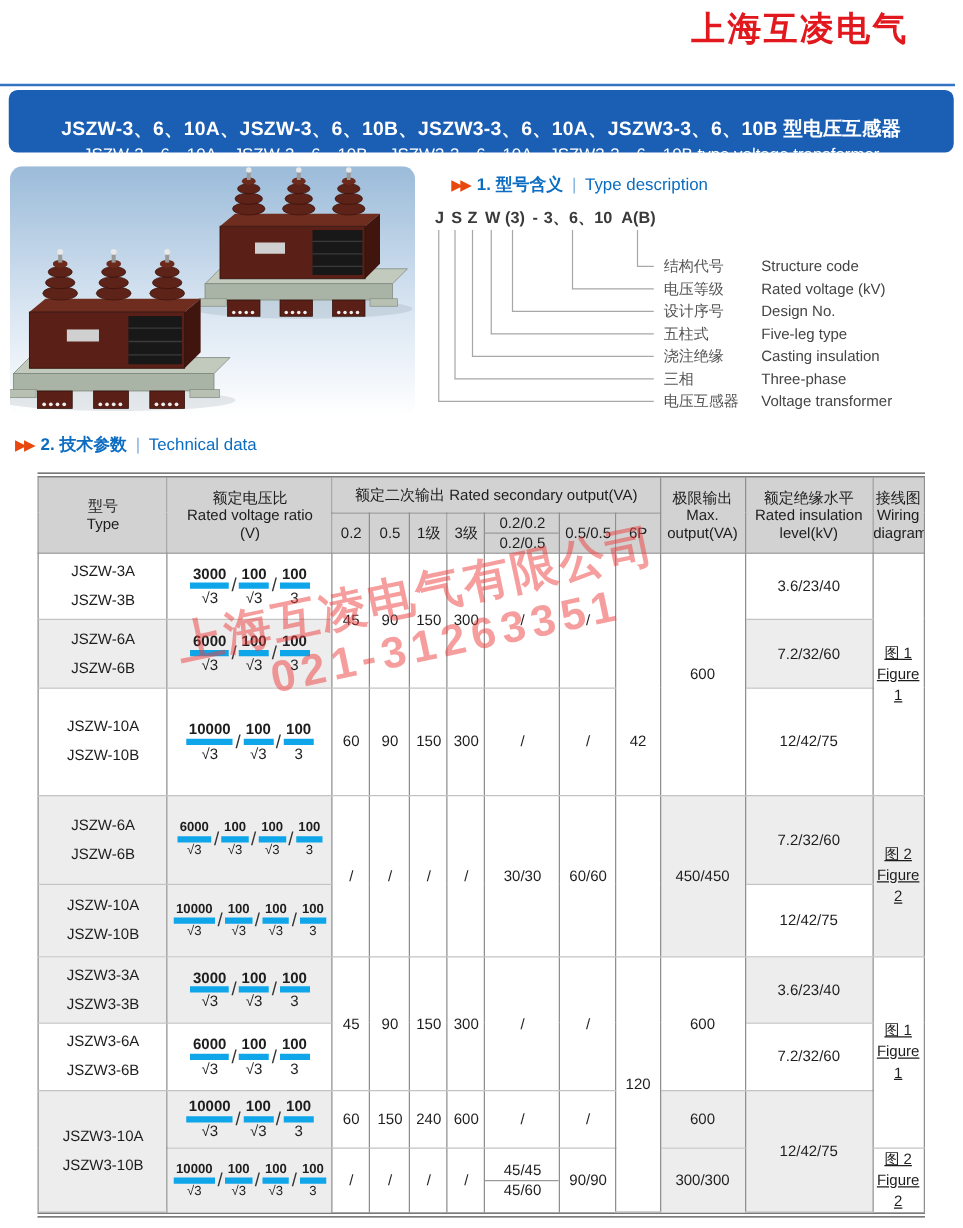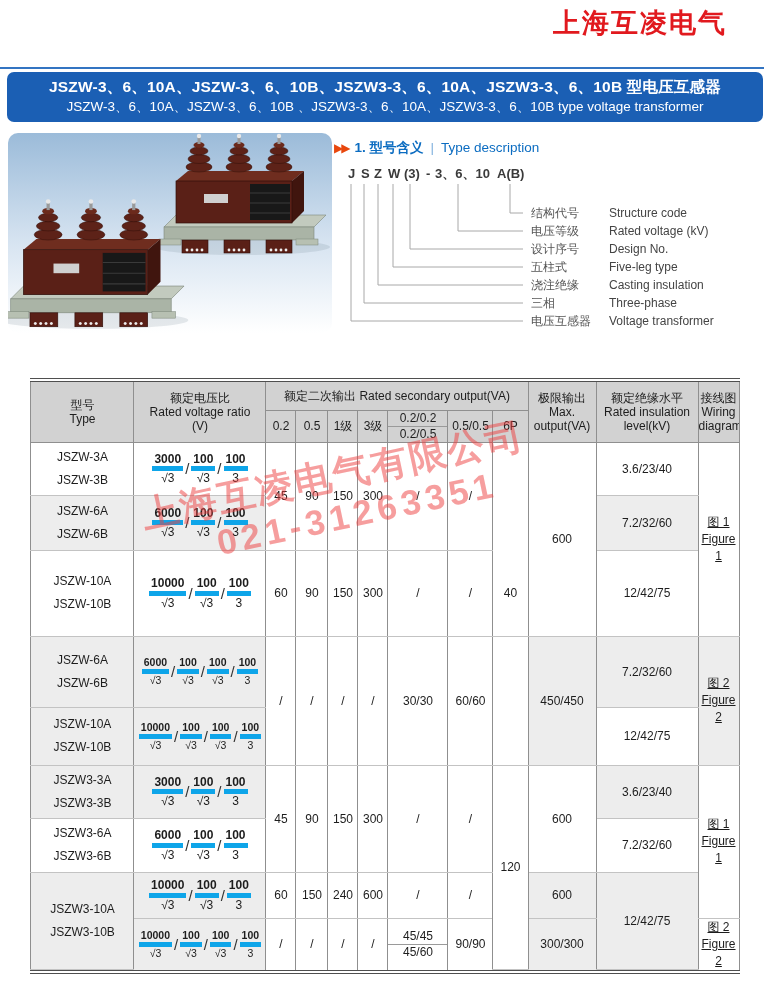--- a/index.html
+++ b/index.html
@@ -7,21 +7,21 @@
   #page { position:relative; width:764px; height:982px; background:#fff; overflow:hidden; }
 
   
   .logo-block { position:absolute; top:6px; right:4px; width:240px; text-align:center; }
   .logo-text { font-size:27px; font-weight:bold; color:#e1191e; letter-spacing:2px; line-height:34px; }
   .logo-site { font-size:15px; font-weight:bold; color:#e1191e; letter-spacing:1px; line-height:20px; }
   .blue-rule { position:absolute; top:67px; left:0; width:770px; height:2px; background:#3274c2; }
 
   
   .banner { position:absolute; top:72px; left:7px; width:756px; height:50px; background:#1b5fb4;
-            border-radius:7px; color:#fff; text-align:center; padding-top:5px; }
+            border-radius:7px; color:#fff; text-align:center; padding-top:22px; }
   .banner .l1 { font-size:15.5px; font-weight:bold; line-height:20px; letter-spacing:0.2px; }
   .banner .l2 { font-size:13.5px; line-height:19px; }
 
   
   .sec-head { position:absolute; font-size:13.5px; white-space:nowrap; }
   .arrows { color:#e8470d; font-size:12px; letter-spacing:-2px; margin-right:6px; }
   .sec-no, .sec-cn { color:#0b6cc1; font-weight:bold; }
   .sec-sep { color:#7fb0dd; padding:0 7px; font-weight:normal; }
   .sec-en { color:#0b6cc1; }
 
@@ -152,21 +152,21 @@
               <circle cx="132" cy="107" r="1.4" fill="#eee"></circle>
           </g>
         </g>
       </defs>
       <rect width="324" height="200" rx="10" fill="url(#bg)"></rect>
       <use href="#vt" transform="translate(146,10) scale(1.0)"></use>
       <use href="#vt" transform="translate(-8,76) scale(1.07)"></use>
     </svg>
   </div>
 
-  <div class="sec-head" style="top:139px; left:334px;text-align:right;">
+  <div class="sec-head" style="top:139px; left:361px;text-align:right;">
     <span class="arrows">▶▶</span><span class="sec-no">1.</span>
     <span class="sec-cn">型号含义</span><span class="sec-sep">|</span><span class="sec-en">Type description</span>
   </div>
 
   <svg class="code-svg" width="425" height="178" viewBox="0 0 425 178">
     <text class="tok" x="3" y="14">J</text>
     <text class="tok" x="16" y="14">S</text>
     <text class="tok" x="29" y="14">Z</text>
     <text class="tok" x="43" y="14">W</text>
     <text class="tok" x="59" y="14">(3)</text>
@@ -191,20 +191,24 @@
     <text class="lcn" x="186" y="107">五柱式</text>
     <text class="len" x="264" y="107">Five-leg type</text>
     <text class="lcn" x="186" y="125">浇注绝缘</text>
     <text class="len" x="264" y="125">Casting insulation</text>
     <text class="lcn" x="186" y="143">三相</text>
     <text class="len" x="264" y="143">Three-phase</text>
     <text class="lcn" x="186" y="161">电压互感器</text>
     <text class="len" x="264" y="161">Voltage transformer</text>
   </svg>
 
+  <div class="sec-head" style="top:347px; left:12px;">
+    <span class="arrows">▶▶</span><span class="sec-no">2.</span>
+    <span class="sec-cn">技术参数</span><span class="sec-sep">|</span><span class="sec-en">Technical data</span>
+  </div>
 
   <div class="tablewrap">
     <table>
       <colgroup>
         <col style="width:103px">
           <col style="width:132px">
           <col style="width:30px">
           <col style="width:32px">
         <col style="width:30px">
           <col style="width:30px">
@@ -293,21 +297,21 @@
             <div>JSZW-10A</div>
               <div>JSZW-10B</div>
           </td>
           <td class="rcell"><span class="frac"><span class="fn">10000</span><span class="fd">√3</span></span><span class="fsl">/</span><span class="frac"><span class="fn">100</span><span class="fd">√3</span></span><span class="fsl">/</span><span class="frac"><span class="fn">100</span><span class="fd">3</span></span></td>
           <td>60</td>
           <td>90</td>
           <td>150</td>
           <td>300</td>
           <td>/</td>
           <td>/</td>
-          <td class="nbt">40</td>
+          <td class="nbt">42</td>
           <td>12/42/75</td>
         </tr>
 
         <tr style="height:71px;">
           <td class="typeCell gray">
             <div>JSZW-6A</div>
               <div>JSZW-6B</div>
           </td>
           <td class="rcell sm gray"><span class="frac"><span class="fn">6000</span><span class="fd">√3</span></span><span class="fsl">/</span><span class="frac"><span class="fn">100</span><span class="fd">√3</span></span><span class="fsl">/</span><span class="frac"><span class="fn">100</span><span class="fd">√3</span></span><span class="fsl">/</span><span class="frac"><span class="fn">100</span><span class="fd">3</span></span></td>
           <td rowspan="2">/</td>

